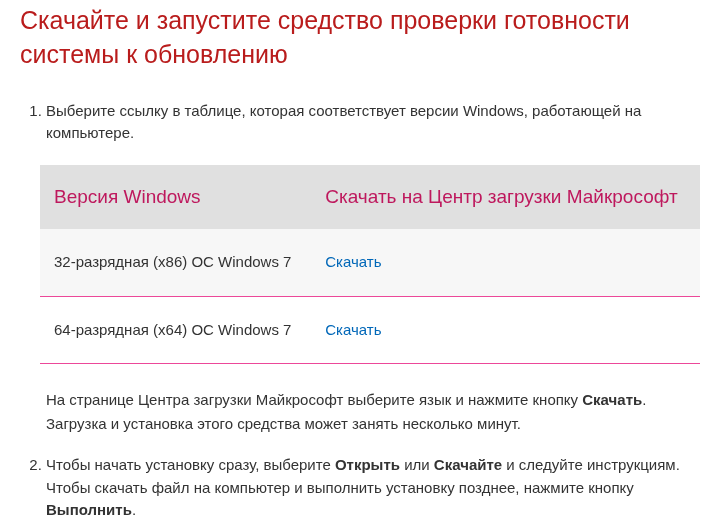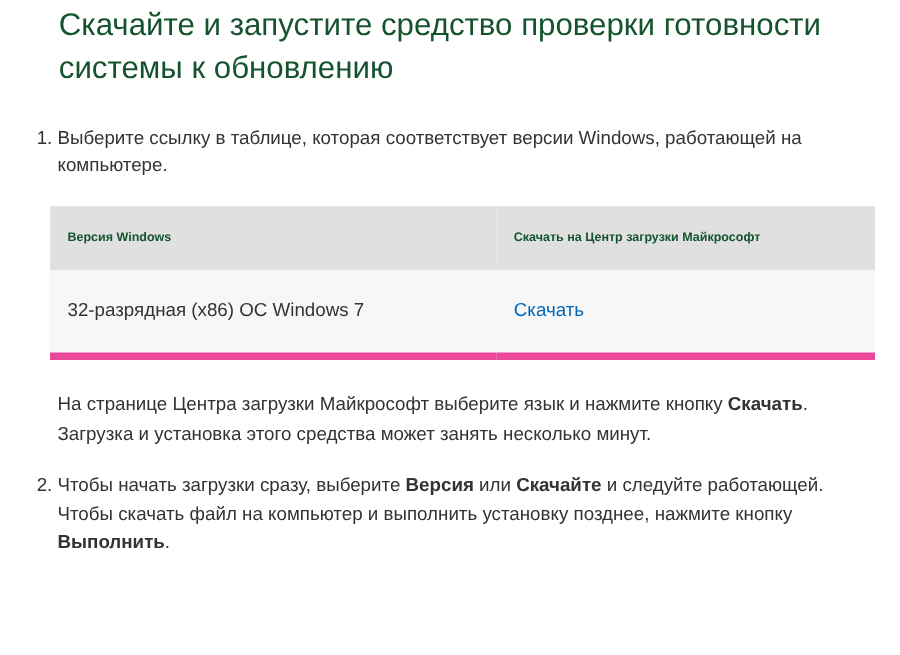--- a/index.html
+++ b/index.html
@@ -11,24 +11,23 @@
       font-family: 'Segoe UI', Tahoma, Geneva, Verdana, sans-serif;
       font-size: 15px;
       color: #333;
       background: #fff;
       padding: 4px 20px 20px 20px;
       width: 720px;
     }
     .heading {
       font-size: 25px;
       font-weight: 400;
-      color: #14532d;
+      color: #b91c1c;
       line-height: 1.35;
       margin-bottom: 28px;
-      margin-left: 27px;
     }
     ol {
       list-style-position: outside;
       padding-left: 26px;
     }
     li {
       margin-bottom: 18px;
       line-height: 1.5;
       color: #333;
     }
@@ -39,31 +38,31 @@
       margin-top: 20px;
       margin-bottom: 24px;
       margin-left: -6px;
     }
     table {
       width: 100%;
       border-collapse: collapse;
     }
     th {
       background: #e0e0e0;
-      font-weight: 700;
+      font-weight: 400;
       text-align: left;
       padding: 18px 14px;
-      font-size: 10px;
-      color: #14532d;
+      font-size: 19px;
+      color: #be185d;
     }
     td {
       padding: 22px 14px;
       font-size: 15px;
       color: #333;
-      border-bottom: 6px solid #ec4899;
+      border-bottom: 1px solid #ec4899;
     }
     tbody tr:nth-child(odd) td {
       background: #f7f7f7;
     }
     tbody tr:nth-child(even) td {
       background: #fff;
     }
     .link {
       color: #0067b8;
       text-decoration: none;
@@ -95,25 +94,31 @@
             <th>Скачать на Центр загрузки Майкрософт</th>
           </tr>
         </thead>
         <tbody>
           <tr>
             <td>32-разрядная (x86) ОС Windows 7</td>
             <td>
               <a class="link">Скачать</a>
             </td>
           </tr>
+          <tr>
+            <td>64-разрядная (x64) ОС Windows 7</td>
+            <td>
+              <a class="link">Скачать</a>
+            </td>
+          </tr>
         </tbody>
       </table>
     </div>
 
     <div class="after-table-note">
       <span>На странице Центра загрузки Майкрософт выберите язык и нажмите кнопку </span><span class="bold">Скачать</span><span>. Загрузка и установка этого средства может занять несколько минут.</span>
     </div>
   </li>
 
   <li>
-    <span>Чтобы начать загрузки сразу, выберите </span><span class="bold">Версия</span><span> или </span><span class="bold">Скачайте</span><span> и следуйте работающей. Чтобы скачать файл на компьютер и выполнить установку позднее, нажмите кнопку </span><span class="bold">Выполнить</span><span>.</span>
+    <span>Чтобы начать установку сразу, выберите </span><span class="bold">Открыть</span><span> или </span><span class="bold">Скачайте</span><span> и следуйте инструкциям. Чтобы скачать файл на компьютер и выполнить установку позднее, нажмите кнопку </span><span class="bold">Выполнить</span><span>.</span>
   </li>
 </ol>
 
 </body></html>

